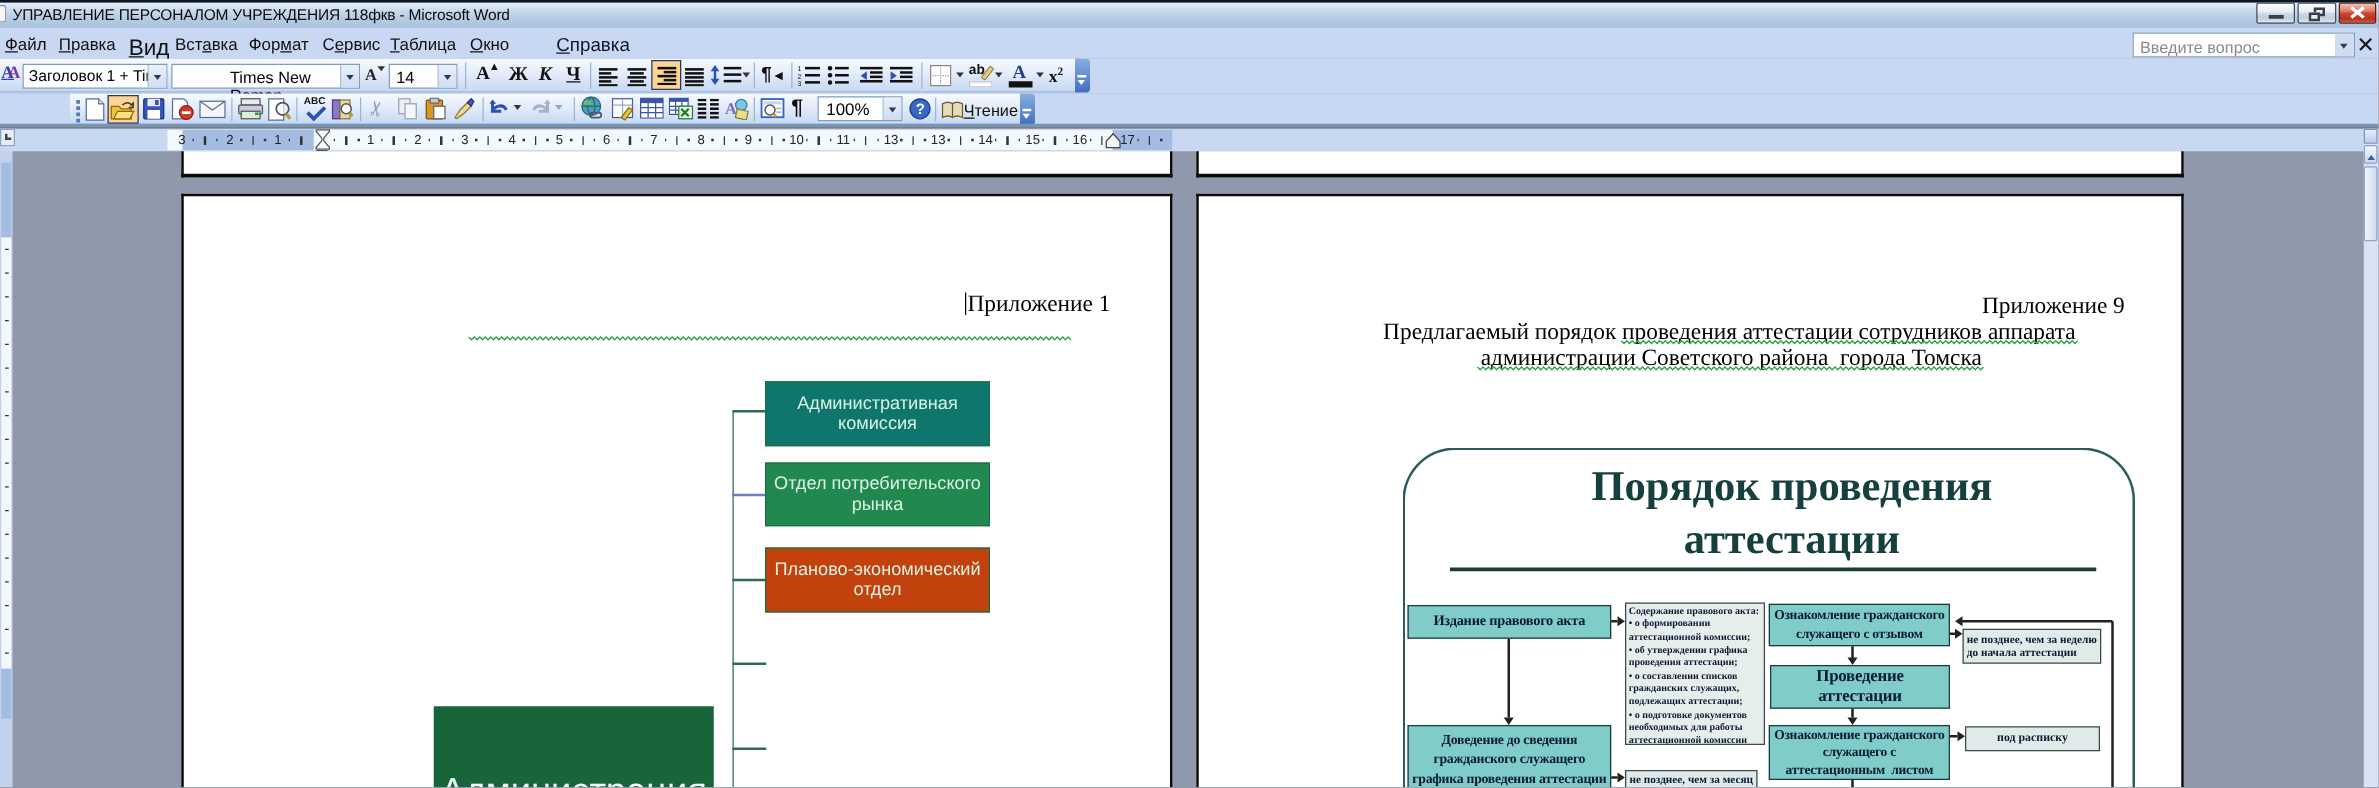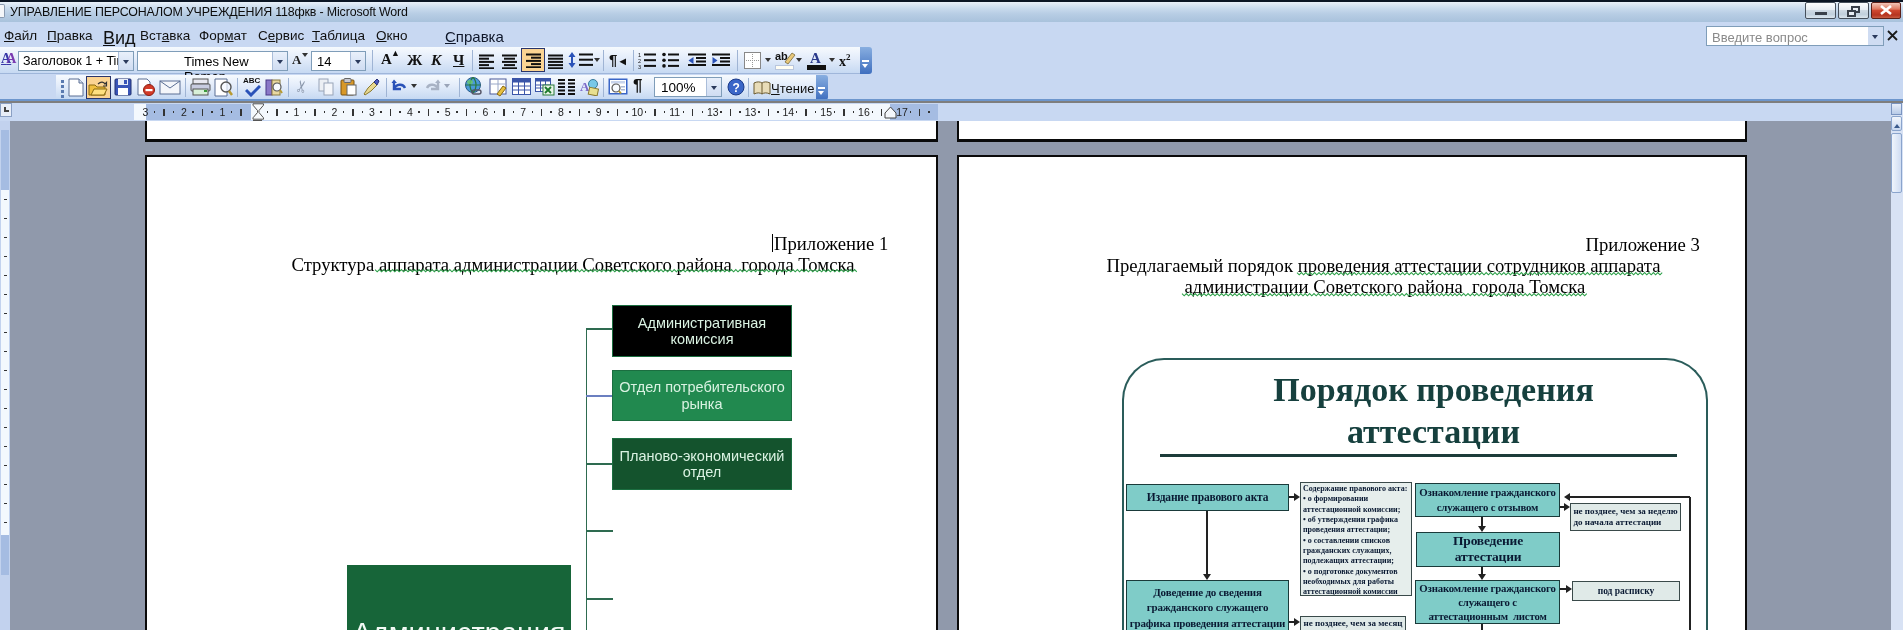--- a/index.html
+++ b/index.html
@@ -445,41 +445,40 @@
 <div class="abs" style="left:957px;top:155px;width:790px;height:475px;background:#fff;border-left:2.5px solid #0a0a0a;border-right:2.5px solid #0a0a0a;border-top:2.5px solid #0a0a0a;overflow:hidden;" id="page2"></div>
 <div class="abs" style="left:1891px;top:103px;width:12px;height:527px;background:#d8e2f4;"></div>
 <div class="abs" style="left:1891px;top:103px;width:11px;height:12px;background:linear-gradient(180deg,#e8eefa,#b8cbe8);border:1px solid #7a94c0;"></div>
 <div class="abs" style="left:1891px;top:116px;width:11px;height:15px;background:linear-gradient(180deg,#f2f6fc,#c8d8f0);border:1px solid #8aa4cc;border-radius:2px;">
       <div class="abs" style="left:1.5px;top:4px;border:3px solid transparent;border-bottom:4.5px solid #3a5a8c;"></div>
     </div>
 <div class="abs" style="left:1891px;top:133px;width:11px;height:60px;background:linear-gradient(90deg,#f0f5fc,#cfdcf2);border:1px solid #8aa4cc;border-radius:2px;"></div>
 <div class="abs" style="left:147px;top:157.5px;width:788px;height:472px;overflow:hidden;" id="p1c">
 <div class="abs" style="left:625px;top:76px;width:1.3px;height:18px;background:#000;"></div>
 <div class="abs ser" style="left:627px;top:75px;width:115px;font-size:18.7px;color:#000;white-space:nowrap;">Приложение 1</div>
-<div class="abs ser" style="left:140px;top:96px;width:572px;font-size:18.7px;color:#000;white-space:nowrap;text-align:center;">Структура аппарата администрации Советского района&nbsp; города Томска</div>
 <div class="abs" style="left:228px;top:111.5px;width:483px;height:4px;">
         <svg width="483" height="4" style="position:absolute;left:0;top:0;overflow:visible">
           <polyline points="0.0,0.6 2.2,2.8 4.4,0.6 6.6,2.8 8.8,0.6 11.0,2.8 13.2,0.6 15.4,2.8 17.6,0.6 19.8,2.8 22.0,0.6 24.2,2.8 26.4,0.6 28.6,2.8 30.8,0.6 33.0,2.8 35.2,0.6 37.4,2.8 39.6,0.6 41.8,2.8 44.0,0.6 46.2,2.8 48.4,0.6 50.6,2.8 52.8,0.6 55.0,2.8 57.2,0.6 59.4,2.8 61.6,0.6 63.8,2.8 66.0,0.6 68.2,2.8 70.4,0.6 72.6,2.8 74.8,0.6 77.0,2.8 79.2,0.6 81.4,2.8 83.6,0.6 85.8,2.8 88.0,0.6 90.2,2.8 92.4,0.6 94.6,2.8 96.8,0.6 99.0,2.8 101.2,0.6 103.4,2.8 105.6,0.6 107.8,2.8 110.0,0.6 112.2,2.8 114.4,0.6 116.6,2.8 118.8,0.6 121.0,2.8 123.2,0.6 125.4,2.8 127.6,0.6 129.8,2.8 132.0,0.6 134.2,2.8 136.4,0.6 138.6,2.8 140.8,0.6 143.0,2.8 145.2,0.6 147.4,2.8 149.6,0.6 151.8,2.8 154.0,0.6 156.2,2.8 158.4,0.6 160.6,2.8 162.8,0.6 165.0,2.8 167.2,0.6 169.4,2.8 171.6,0.6 173.8,2.8 176.0,0.6 178.2,2.8 180.4,0.6 182.6,2.8 184.8,0.6 187.0,2.8 189.2,0.6 191.4,2.8 193.6,0.6 195.8,2.8 198.0,0.6 200.2,2.8 202.4,0.6 204.6,2.8 206.8,0.6 209.0,2.8 211.2,0.6 213.4,2.8 215.6,0.6 217.8,2.8 220.0,0.6 222.2,2.8 224.4,0.6 226.6,2.8 228.8,0.6 231.0,2.8 233.2,0.6 235.4,2.8 237.6,0.6 239.8,2.8 242.0,0.6 244.2,2.8 246.4,0.6 248.6,2.8 250.8,0.6 253.0,2.8 255.2,0.6 257.4,2.8 259.6,0.6 261.8,2.8 264.0,0.6 266.2,2.8 268.4,0.6 270.6,2.8 272.8,0.6 275.0,2.8 277.2,0.6 279.4,2.8 281.6,0.6 283.8,2.8 286.0,0.6 288.2,2.8 290.4,0.6 292.6,2.8 294.8,0.6 297.0,2.8 299.2,0.6 301.4,2.8 303.6,0.6 305.8,2.8 308.0,0.6 310.2,2.8 312.4,0.6 314.6,2.8 316.8,0.6 319.0,2.8 321.2,0.6 323.4,2.8 325.6,0.6 327.8,2.8 330.0,0.6 332.2,2.8 334.4,0.6 336.6,2.8 338.8,0.6 341.0,2.8 343.2,0.6 345.4,2.8 347.6,0.6 349.8,2.8 352.0,0.6 354.2,2.8 356.4,0.6 358.6,2.8 360.8,0.6 363.0,2.8 365.2,0.6 367.4,2.8 369.6,0.6 371.8,2.8 374.0,0.6 376.2,2.8 378.4,0.6 380.6,2.8 382.8,0.6 385.0,2.8 387.2,0.6 389.4,2.8 391.6,0.6 393.8,2.8 396.0,0.6 398.2,2.8 400.4,0.6 402.6,2.8 404.8,0.6 407.0,2.8 409.2,0.6 411.4,2.8 413.6,0.6 415.8,2.8 418.0,0.6 420.2,2.8 422.4,0.6 424.6,2.8 426.8,0.6 429.0,2.8 431.2,0.6 433.4,2.8 435.6,0.6 437.8,2.8 440.0,0.6 442.2,2.8 444.4,0.6 446.6,2.8 448.8,0.6 451.0,2.8 453.2,0.6 455.4,2.8 457.6,0.6 459.8,2.8 462.0,0.6 464.2,2.8 466.4,0.6 468.6,2.8 470.8,0.6 473.0,2.8 475.2,0.6 477.4,2.8 479.6,0.6 481.8,2.8" fill="none" stroke="#2fa14b" stroke-width="1.1"></polyline>
         </svg>
       </div>
 <div class="abs" style="left:438.5px;top:171px;width:1.6px;height:301px;background:#2e6b50;"></div>
 <div class="abs" style="left:438.5px;top:170.7px;width:27px;height:1.6px;background:#2e6b50;"></div>
 <div class="abs" style="left:438.5px;top:237.7px;width:27px;height:1.6px;background:#6b7fc0;"></div>
 <div class="abs" style="left:438.5px;top:305.7px;width:27px;height:1.6px;background:#2e6b50;"></div>
 <div class="abs" style="left:438.5px;top:372.7px;width:27px;height:1.6px;background:#2e6b50;"></div>
 <div class="abs" style="left:438.5px;top:440.7px;width:27px;height:1.6px;background:#2e6b50;"></div>
-<div class="abs" style="left:465px;top:147.5px;width:180px;height:52px;background:#000000;border:1px solid #1b6e40;color:#daf2e2;font-size:14.5px;line-height:16.5px;text-align:center;display:flex;align-items:center;justify-content:center;padding:0 3px;">Административная комиссия</div>
+<div class="abs" style="left:465px;top:147.5px;width:180px;height:52px;background:#0f766e;border:1px solid #1b6e40;color:#daf2e2;font-size:14.5px;line-height:16.5px;text-align:center;display:flex;align-items:center;justify-content:center;padding:0 3px;">Административная комиссия</div>
 <div class="abs" style="left:465px;top:212.5px;width:180px;height:51px;background:#21894f;border:1px solid #1b6e40;color:#daf2e2;font-size:14.5px;line-height:16.5px;text-align:center;display:flex;align-items:center;justify-content:center;padding:0 3px;">Отдел потребительского рынка</div>
-<div class="abs" style="left:465px;top:280.5px;width:180px;height:52px;background:#14532d;border:1px solid #1b6e40;color:#daf2e2;font-size:14.5px;line-height:16.5px;text-align:center;display:flex;align-items:center;justify-content:center;padding:0 3px;">Планово-экономический отдел</div>
+<div class="abs" style="left:465px;top:280.5px;width:180px;height:52px;background:#c2410c;border:1px solid #1b6e40;color:#daf2e2;font-size:14.5px;line-height:16.5px;text-align:center;display:flex;align-items:center;justify-content:center;padding:0 3px;">Планово-экономический отдел</div>
 <div class="abs" style="left:200px;top:407.5px;width:224px;height:70px;background:#176539;color:#fff;">
         <div class="abs" style="left:0;top:52px;width:224px;text-align:center;font-size:29px;color:#f2faf5;">Администрация</div>
       </div>
 </div>
 <div class="abs" style="left:959.5px;top:157.5px;width:785px;height:472px;overflow:hidden;" id="p2c">
-<div class="abs ser" style="left:626px;top:76px;width:115px;font-size:18.7px;color:#000;white-space:nowrap;">Приложение 3</div>
+<div class="abs ser" style="left:626px;top:76px;width:115px;font-size:18.7px;color:#000;white-space:nowrap;">Приложение 9</div>
 <div class="abs ser" style="left:144px;top:97px;width:560px;font-size:18.7px;color:#000;white-space:nowrap;text-align:center;">Предлагаемый порядок проведения аттестации сотрудников аппарата</div>
 <div class="abs ser" style="left:222px;top:118px;width:407px;font-size:18.7px;color:#000;white-space:nowrap;text-align:center;">администрации Советского района&nbsp; города Томска</div>
 <div class="abs" style="left:337.5px;top:114px;width:366px;height:4px;">
         <svg width="366" height="4" style="position:absolute;left:0;top:0;overflow:visible">
           <polyline points="0.0,0.6 2.2,2.8 4.4,0.6 6.6,2.8 8.8,0.6 11.0,2.8 13.2,0.6 15.4,2.8 17.6,0.6 19.8,2.8 22.0,0.6 24.2,2.8 26.4,0.6 28.6,2.8 30.8,0.6 33.0,2.8 35.2,0.6 37.4,2.8 39.6,0.6 41.8,2.8 44.0,0.6 46.2,2.8 48.4,0.6 50.6,2.8 52.8,0.6 55.0,2.8 57.2,0.6 59.4,2.8 61.6,0.6 63.8,2.8 66.0,0.6 68.2,2.8 70.4,0.6 72.6,2.8 74.8,0.6 77.0,2.8 79.2,0.6 81.4,2.8 83.6,0.6 85.8,2.8 88.0,0.6 90.2,2.8 92.4,0.6 94.6,2.8 96.8,0.6 99.0,2.8 101.2,0.6 103.4,2.8 105.6,0.6 107.8,2.8 110.0,0.6 112.2,2.8 114.4,0.6 116.6,2.8 118.8,0.6 121.0,2.8 123.2,0.6 125.4,2.8 127.6,0.6 129.8,2.8 132.0,0.6 134.2,2.8 136.4,0.6 138.6,2.8 140.8,0.6 143.0,2.8 145.2,0.6 147.4,2.8 149.6,0.6 151.8,2.8 154.0,0.6 156.2,2.8 158.4,0.6 160.6,2.8 162.8,0.6 165.0,2.8 167.2,0.6 169.4,2.8 171.6,0.6 173.8,2.8 176.0,0.6 178.2,2.8 180.4,0.6 182.6,2.8 184.8,0.6 187.0,2.8 189.2,0.6 191.4,2.8 193.6,0.6 195.8,2.8 198.0,0.6 200.2,2.8 202.4,0.6 204.6,2.8 206.8,0.6 209.0,2.8 211.2,0.6 213.4,2.8 215.6,0.6 217.8,2.8 220.0,0.6 222.2,2.8 224.4,0.6 226.6,2.8 228.8,0.6 231.0,2.8 233.2,0.6 235.4,2.8 237.6,0.6 239.8,2.8 242.0,0.6 244.2,2.8 246.4,0.6 248.6,2.8 250.8,0.6 253.0,2.8 255.2,0.6 257.4,2.8 259.6,0.6 261.8,2.8 264.0,0.6 266.2,2.8 268.4,0.6 270.6,2.8 272.8,0.6 275.0,2.8 277.2,0.6 279.4,2.8 281.6,0.6 283.8,2.8 286.0,0.6 288.2,2.8 290.4,0.6 292.6,2.8 294.8,0.6 297.0,2.8 299.2,0.6 301.4,2.8 303.6,0.6 305.8,2.8 308.0,0.6 310.2,2.8 312.4,0.6 314.6,2.8 316.8,0.6 319.0,2.8 321.2,0.6 323.4,2.8 325.6,0.6 327.8,2.8 330.0,0.6 332.2,2.8 334.4,0.6 336.6,2.8 338.8,0.6 341.0,2.8 343.2,0.6 345.4,2.8 347.6,0.6 349.8,2.8 352.0,0.6 354.2,2.8 356.4,0.6 358.6,2.8 360.8,0.6 363.0,2.8 365.2,0.6" fill="none" stroke="#2fa14b" stroke-width="1.1"></polyline>
         </svg>
       </div>
 <div class="abs" style="left:222.5px;top:135px;width:406px;height:4px;">
         <svg width="406" height="4" style="position:absolute;left:0;top:0;overflow:visible">
           <polyline points="0.0,0.6 2.2,2.8 4.4,0.6 6.6,2.8 8.8,0.6 11.0,2.8 13.2,0.6 15.4,2.8 17.6,0.6 19.8,2.8 22.0,0.6 24.2,2.8 26.4,0.6 28.6,2.8 30.8,0.6 33.0,2.8 35.2,0.6 37.4,2.8 39.6,0.6 41.8,2.8 44.0,0.6 46.2,2.8 48.4,0.6 50.6,2.8 52.8,0.6 55.0,2.8 57.2,0.6 59.4,2.8 61.6,0.6 63.8,2.8 66.0,0.6 68.2,2.8 70.4,0.6 72.6,2.8 74.8,0.6 77.0,2.8 79.2,0.6 81.4,2.8 83.6,0.6 85.8,2.8 88.0,0.6 90.2,2.8 92.4,0.6 94.6,2.8 96.8,0.6 99.0,2.8 101.2,0.6 103.4,2.8 105.6,0.6 107.8,2.8 110.0,0.6 112.2,2.8 114.4,0.6 116.6,2.8 118.8,0.6 121.0,2.8 123.2,0.6 125.4,2.8 127.6,0.6 129.8,2.8 132.0,0.6 134.2,2.8 136.4,0.6 138.6,2.8 140.8,0.6 143.0,2.8 145.2,0.6 147.4,2.8 149.6,0.6 151.8,2.8 154.0,0.6 156.2,2.8 158.4,0.6 160.6,2.8 162.8,0.6 165.0,2.8 167.2,0.6 169.4,2.8 171.6,0.6 173.8,2.8 176.0,0.6 178.2,2.8 180.4,0.6 182.6,2.8 184.8,0.6 187.0,2.8 189.2,0.6 191.4,2.8 193.6,0.6 195.8,2.8 198.0,0.6 200.2,2.8 202.4,0.6 204.6,2.8 206.8,0.6 209.0,2.8 211.2,0.6 213.4,2.8 215.6,0.6 217.8,2.8 220.0,0.6 222.2,2.8 224.4,0.6 226.6,2.8 228.8,0.6 231.0,2.8 233.2,0.6 235.4,2.8 237.6,0.6 239.8,2.8 242.0,0.6 244.2,2.8 246.4,0.6 248.6,2.8 250.8,0.6 253.0,2.8 255.2,0.6 257.4,2.8 259.6,0.6 261.8,2.8 264.0,0.6 266.2,2.8 268.4,0.6 270.6,2.8 272.8,0.6 275.0,2.8 277.2,0.6 279.4,2.8 281.6,0.6 283.8,2.8 286.0,0.6 288.2,2.8 290.4,0.6 292.6,2.8 294.8,0.6 297.0,2.8 299.2,0.6 301.4,2.8 303.6,0.6 305.8,2.8 308.0,0.6 310.2,2.8 312.4,0.6 314.6,2.8 316.8,0.6 319.0,2.8 321.2,0.6 323.4,2.8 325.6,0.6 327.8,2.8 330.0,0.6 332.2,2.8 334.4,0.6 336.6,2.8 338.8,0.6 341.0,2.8 343.2,0.6 345.4,2.8 347.6,0.6 349.8,2.8 352.0,0.6 354.2,2.8 356.4,0.6 358.6,2.8 360.8,0.6 363.0,2.8 365.2,0.6 367.4,2.8 369.6,0.6 371.8,2.8 374.0,0.6 376.2,2.8 378.4,0.6 380.6,2.8 382.8,0.6 385.0,2.8 387.2,0.6 389.4,2.8 391.6,0.6 393.8,2.8 396.0,0.6 398.2,2.8 400.4,0.6 402.6,2.8 404.8,0.6" fill="none" stroke="#2fa14b" stroke-width="1.1"></polyline>

